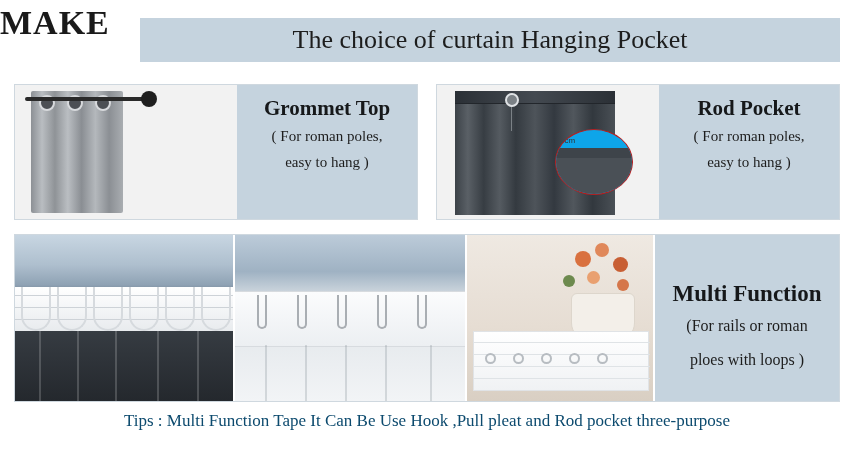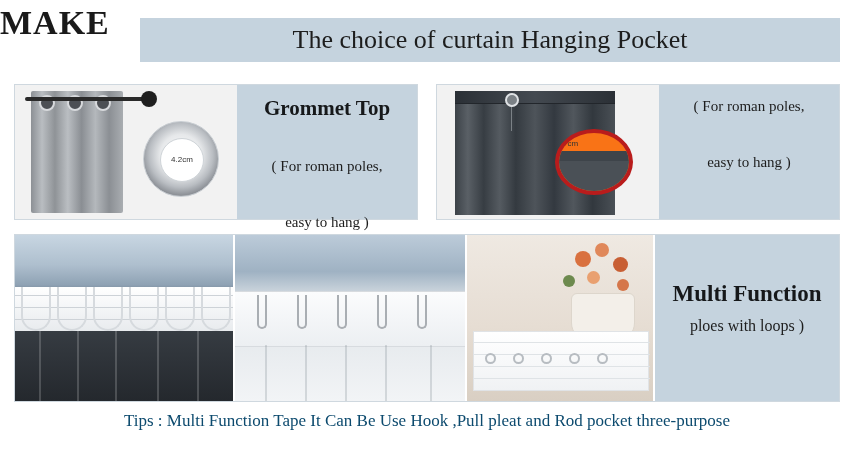--- a/index.html
+++ b/index.html
@@ -33,21 +33,21 @@
   
   .card{position:absolute;top:84px;height:136px;border:1px solid #cfd8df;box-sizing:border-box;background:#fff;}
   .card.left{left:14px;width:404px;}
   .card.right{left:436px;width:404px;}
 
   .photo{position:absolute;left:0;top:0;width:224px;height:134px;overflow:hidden;background:#f2f2f2;}
   .label-panel{
     position:absolute;right:0;top:0;width:180px;height:134px;
     background:#c5d3de;
     display:flex;flex-direction:column;align-items:center;justify-content:flex-start;
-    padding-top:8px;box-sizing:border-box;gap:30px;
+    padding-top:8px;box-sizing:border-box;
   }
   .label-title{font-size:21px;font-weight:bold;color:#16181a;line-height:30px;}
   .label-sub{font-size:15px;color:#1d1d1d;line-height:26px;text-align:center;}
 
   
   .curtain-grey{
     position:absolute;left:16px;top:6px;width:92px;height:122px;
     background:linear-gradient(90deg,#8c9095 0%,#b9bdc1 12%,#8f9397 26%,#babec2 40%,#8a8e93 55%,#b4b8bc 70%,#8b8f94 85%,#a9adb1 100%);
     border-radius:2px;
   }
@@ -78,21 +78,21 @@
     position:absolute;left:18px;top:6px;width:160px;height:124px;
     background:linear-gradient(90deg,#3c4248 0%,#5a6066 8%,#373d43 18%,#555b61 28%,#343a40 38%,#4e545a 50%,#333940 62%,#51575d 74%,#32383e 86%,#4a5056 100%);
   }
   .pocket-top{
     position:absolute;left:18px;top:6px;width:160px;height:12px;
     background:linear-gradient(90deg,#2b3036,#434950,#2b3036);
     border-bottom:1px solid #22262b;
   }
   .pocket-zoom{
     position:absolute;left:118px;top:44px;width:78px;height:66px;border-radius:50%;
-    background:#f97316;border:4px solid #b91c1c;box-sizing:border-box;overflow:hidden;
+    background:#0ea5e9;border:1px solid #b91c1c;box-sizing:border-box;overflow:hidden;
   }
   .pocket-zoom .band{position:absolute;left:0;top:18px;width:78px;height:10px;background:#3e444a;}
   .pocket-zoom .band2{position:absolute;left:0;top:28px;width:78px;height:38px;background:#4a5056;}
   .pocket-zoom .meas{position:absolute;left:4px;top:6px;font-size:8px;color:#333;font-family:"Liberation Sans", sans-serif;}
   .hook-line{position:absolute;left:74px;top:16px;width:1px;height:30px;background:#7b8186;}
   .hook-circle{position:absolute;left:68px;top:8px;width:14px;height:14px;border-radius:50%;border:2px solid #dfe2e5;box-sizing:border-box;background:#7b8186;}
 
   
   .bottom{
     position:absolute;left:14px;top:234px;width:826px;height:168px;
@@ -149,24 +149,20 @@
   <div class="header-title">The choice of curtain Hanging Pocket</div>
 
   <div class="card left">
     <div class="photo">
       <div class="curtain-grey"></div>
       <div class="grommet" style="left:24px;"></div>
       <div class="grommet" style="left:52px;"></div>
       <div class="grommet" style="left:80px;"></div>
       <div class="rod"></div>
       <div class="rod-knob"></div>
-      <div class="ring-inset">
-        <div class="ring-hole"></div>
-        <div class="ring-meas">4.2cm</div>
-      </div>
     </div>
     <div class="label-panel">
       <div class="label-title">Grommet Top</div>
       <div class="label-sub">( For roman poles,</div>
       <div class="label-sub">easy to hang )</div>
     </div>
   </div>
 
   <div class="card right">
     <div class="photo">
@@ -174,20 +170,21 @@
       <div class="pocket-top"></div>
       <div class="hook-line"></div>
       <div class="hook-circle"></div>
       <div class="pocket-zoom">
         <div class="meas">7cm</div>
         <div class="band"></div>
         <div class="band2"></div>
       </div>
     </div>
     <div class="label-panel">
+      <div class="label-title">Rod Pocket</div>
       <div class="label-sub">( For roman poles,</div>
       <div class="label-sub">easy to hang )</div>
     </div>
   </div>
 
   <div class="bottom">
 
     <div class="bphoto p1">
       <div class="p1-bg"></div>
       <div class="p1-tape">
@@ -240,19 +237,20 @@
       </div>
       <div class="p3-ring" style="left:18px;top:118px;"></div>
       <div class="p3-ring" style="left:46px;top:118px;"></div>
       <div class="p3-ring" style="left:74px;top:118px;"></div>
       <div class="p3-ring" style="left:102px;top:118px;"></div>
       <div class="p3-ring" style="left:130px;top:118px;"></div>
     </div>
 
     <div class="bpanel">
       <div class="label-title">Multi Function</div>
+      <div class="label-sub">(For rails or roman</div>
       <div class="label-sub">ploes with loops )</div>
     </div>
   </div>
 
   <div class="tip">Tips : Multi Function Tape It Can Be Use Hook ,Pull pleat and Rod pocket three-purpose</div>
 
 </div>
 
 </body></html>

